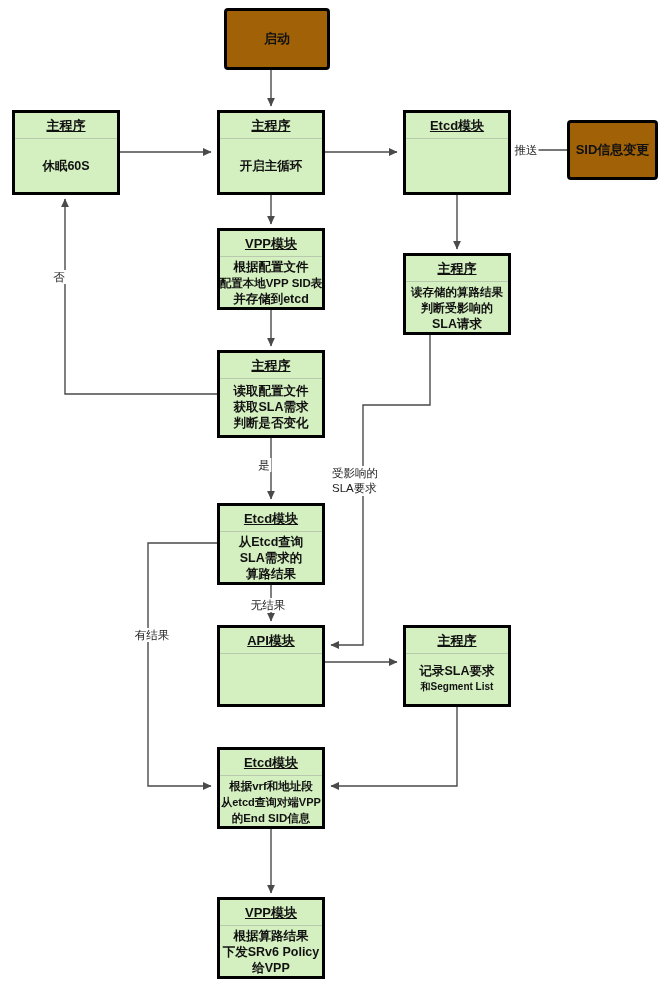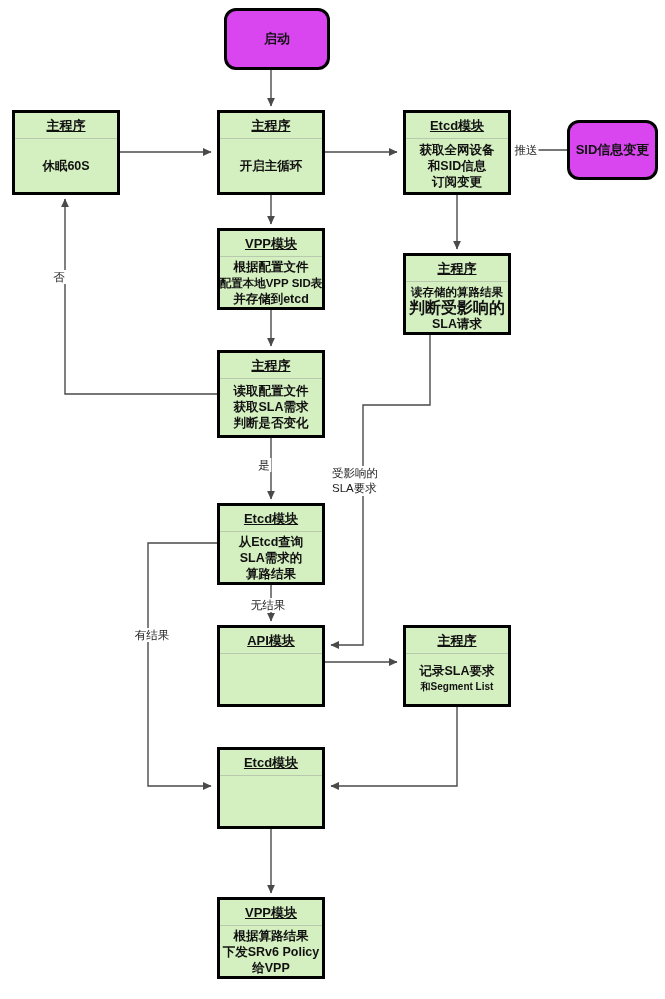--- a/index.html
+++ b/index.html
@@ -57,22 +57,22 @@
     justify-content: center;
     text-align: center;
     font-size: 12.5px;
     font-weight: bold;
     color: #111111;
     line-height: 16px;
     padding: 2px 1px;
   }
   .node .body div { white-space: nowrap; }
   .node.plain {
-    border-radius: 12px;
-    background: #d946ef;
+    border-radius: 4px;
+    background: #a16207;
     justify-content: center;
   }
   .node.plain .body {
     font-size: 13px;
     font-weight: bold;
   }
   .edge-label {
     position: absolute;
     font-size: 11.5px;
     color: #222222;
@@ -143,25 +143,20 @@
 
   <div class="node" style="left:217px; top:110px; width:108px; height:85px;">
     <div class="title">主程序</div>
     <div class="body">
       <div>开启主循环</div>
     </div>
   </div>
 
   <div class="node" style="left:403px; top:110px; width:108px; height:85px;">
     <div class="title">Etcd模块</div>
-    <div class="body">
-      <div>获取全网设备</div>
-      <div>和SID信息</div>
-      <div>订阅变更</div>
-    </div>
   </div>
 
   <div class="node plain" style="left:567px; top:120px; width:91px; height:60px;">
     <div class="body">
       <div>SID信息变更</div>
     </div>
   </div>
 
   <div class="node" style="left:217px; top:228px; width:108px; height:82px;">
     <div class="title">VPP模块</div>
@@ -169,21 +164,21 @@
       <div>根据配置文件</div>
       <div style="font-size:11.5px;">配置本地VPP SID表</div>
       <div>并存储到etcd</div>
     </div>
   </div>
 
   <div class="node" style="left:403px; top:253px; width:108px; height:82px;">
     <div class="title">主程序</div>
     <div class="body">
       <div style="font-size:11.5px;">读存储的算路结果</div>
-      <div style="font-size:16px;">判断受影响的</div>
+      <div style="font-size:12px;">判断受影响的</div>
       <div>SLA请求</div>
     </div>
   </div>
 
   <div class="node" style="left:217px; top:350px; width:108px; height:88px;">
     <div class="title">主程序</div>
     <div class="body">
       <div>读取配置文件</div>
       <div>获取SLA需求</div>
       <div>判断是否变化</div>
@@ -206,20 +201,25 @@
   <div class="node" style="left:403px; top:625px; width:108px; height:82px;">
     <div class="title">主程序</div>
     <div class="body">
       <div>记录SLA要求</div>
       <div style="font-size:10px;">和Segment List</div>
     </div>
   </div>
 
   <div class="node" style="left:217px; top:747px; width:108px; height:82px;">
     <div class="title">Etcd模块</div>
+    <div class="body">
+      <div style="font-size:11.5px;">根据vrf和地址段</div>
+      <div style="font-size:11px;">从etcd查询对端VPP</div>
+      <div style="font-size:11.5px;">的End SID信息</div>
+    </div>
   </div>
 
   <div class="node" style="left:217px; top:897px; width:108px; height:82px;">
     <div class="title">VPP模块</div>
     <div class="body">
       <div>根据算路结果</div>
       <div>下发SRv6 Policy</div>
       <div>给VPP</div>
     </div>
   </div>

